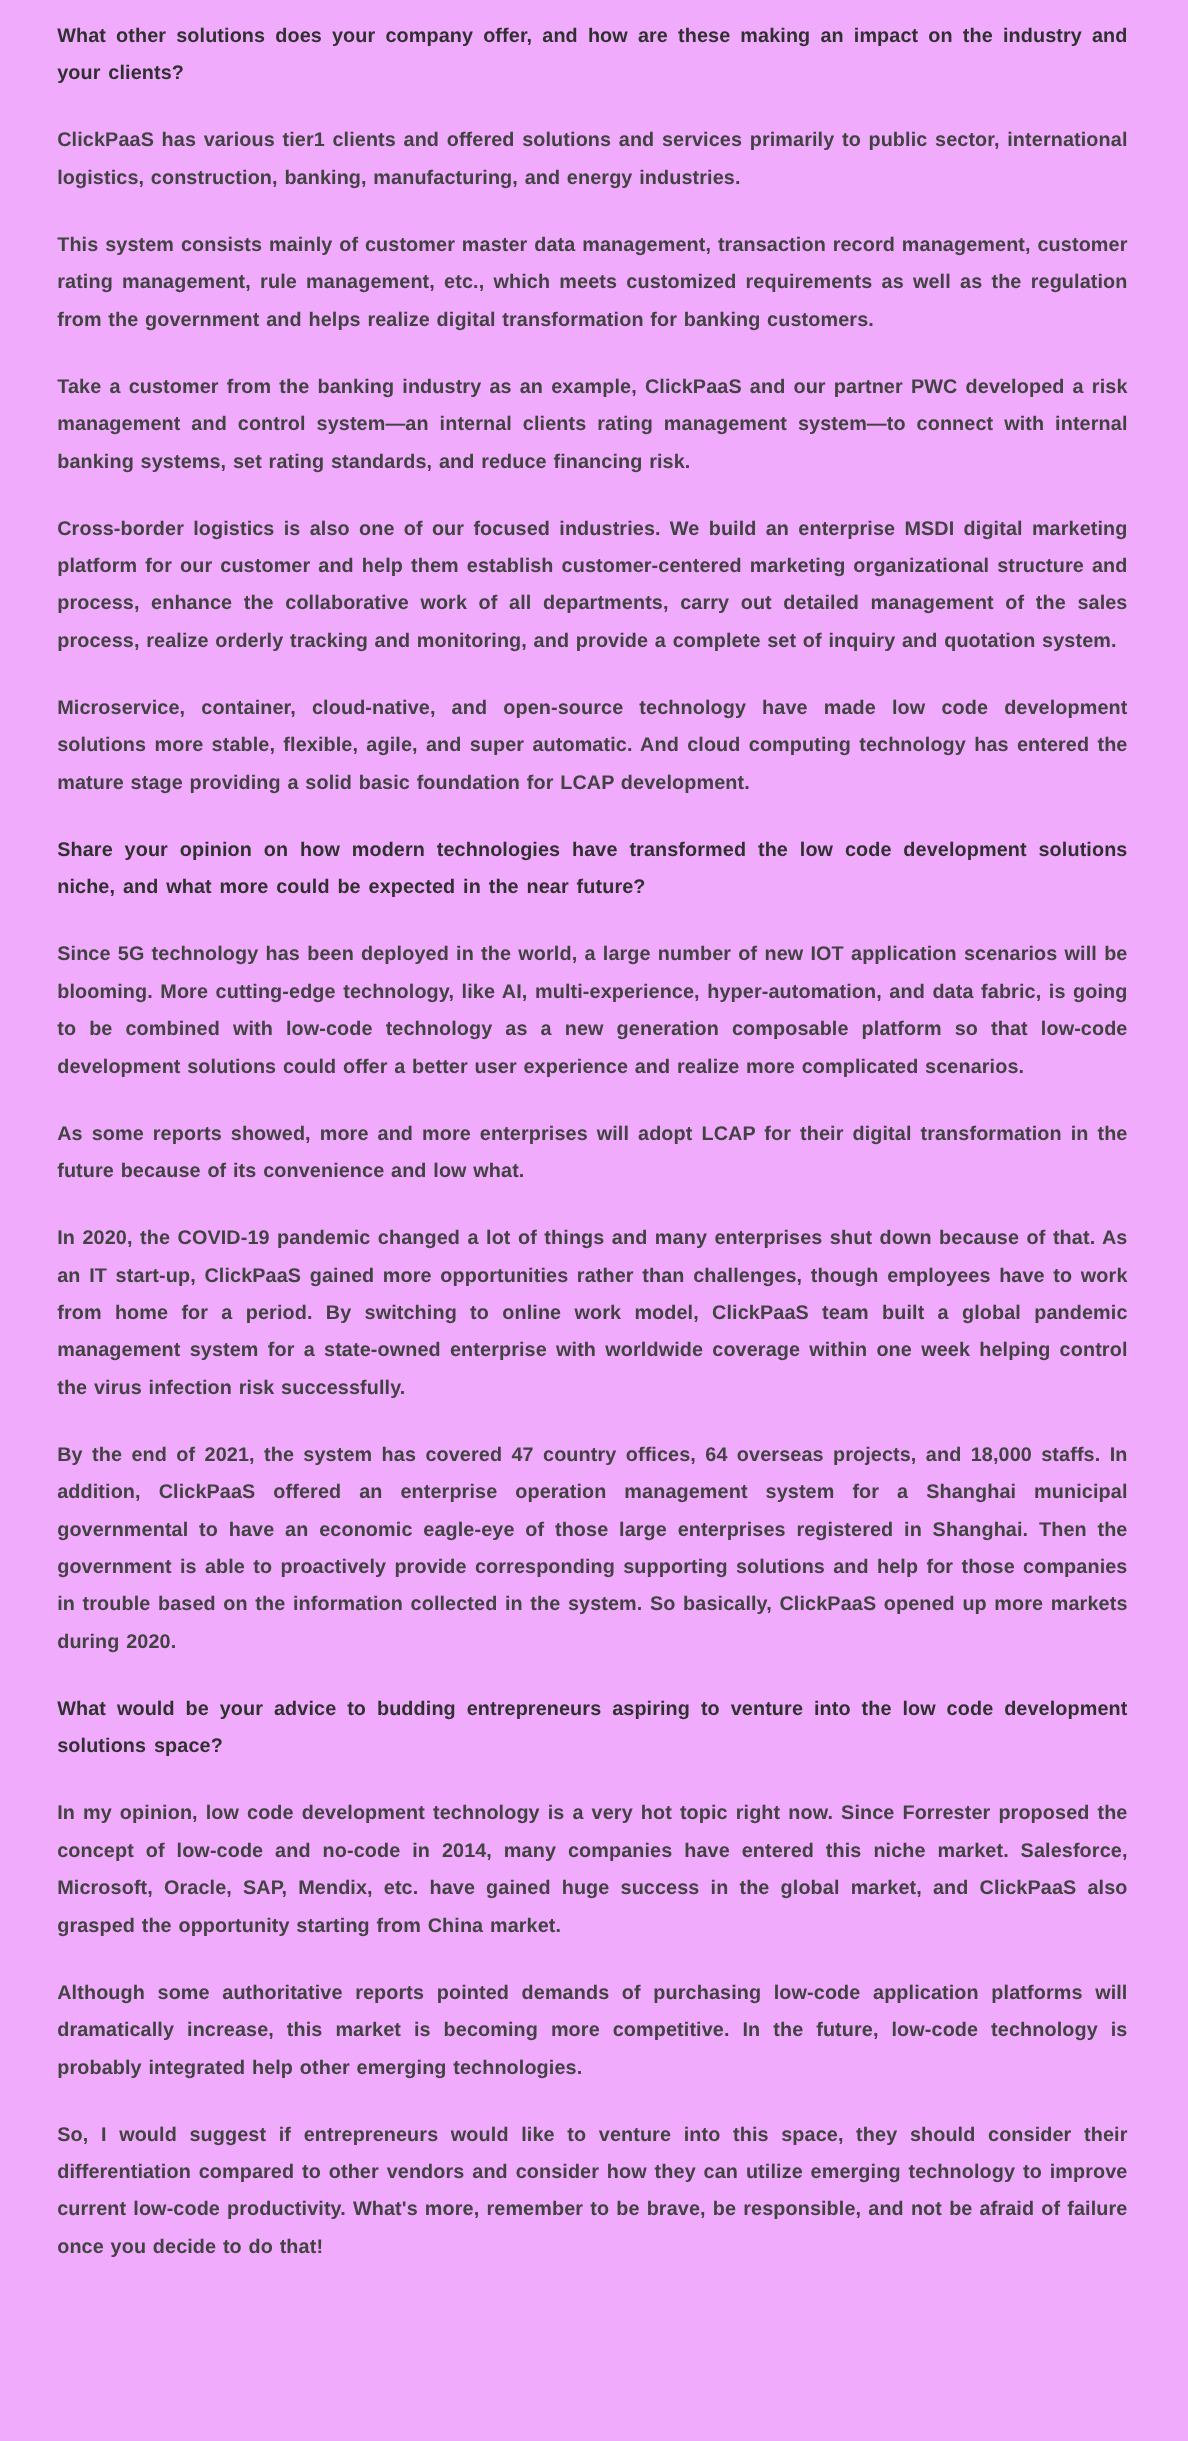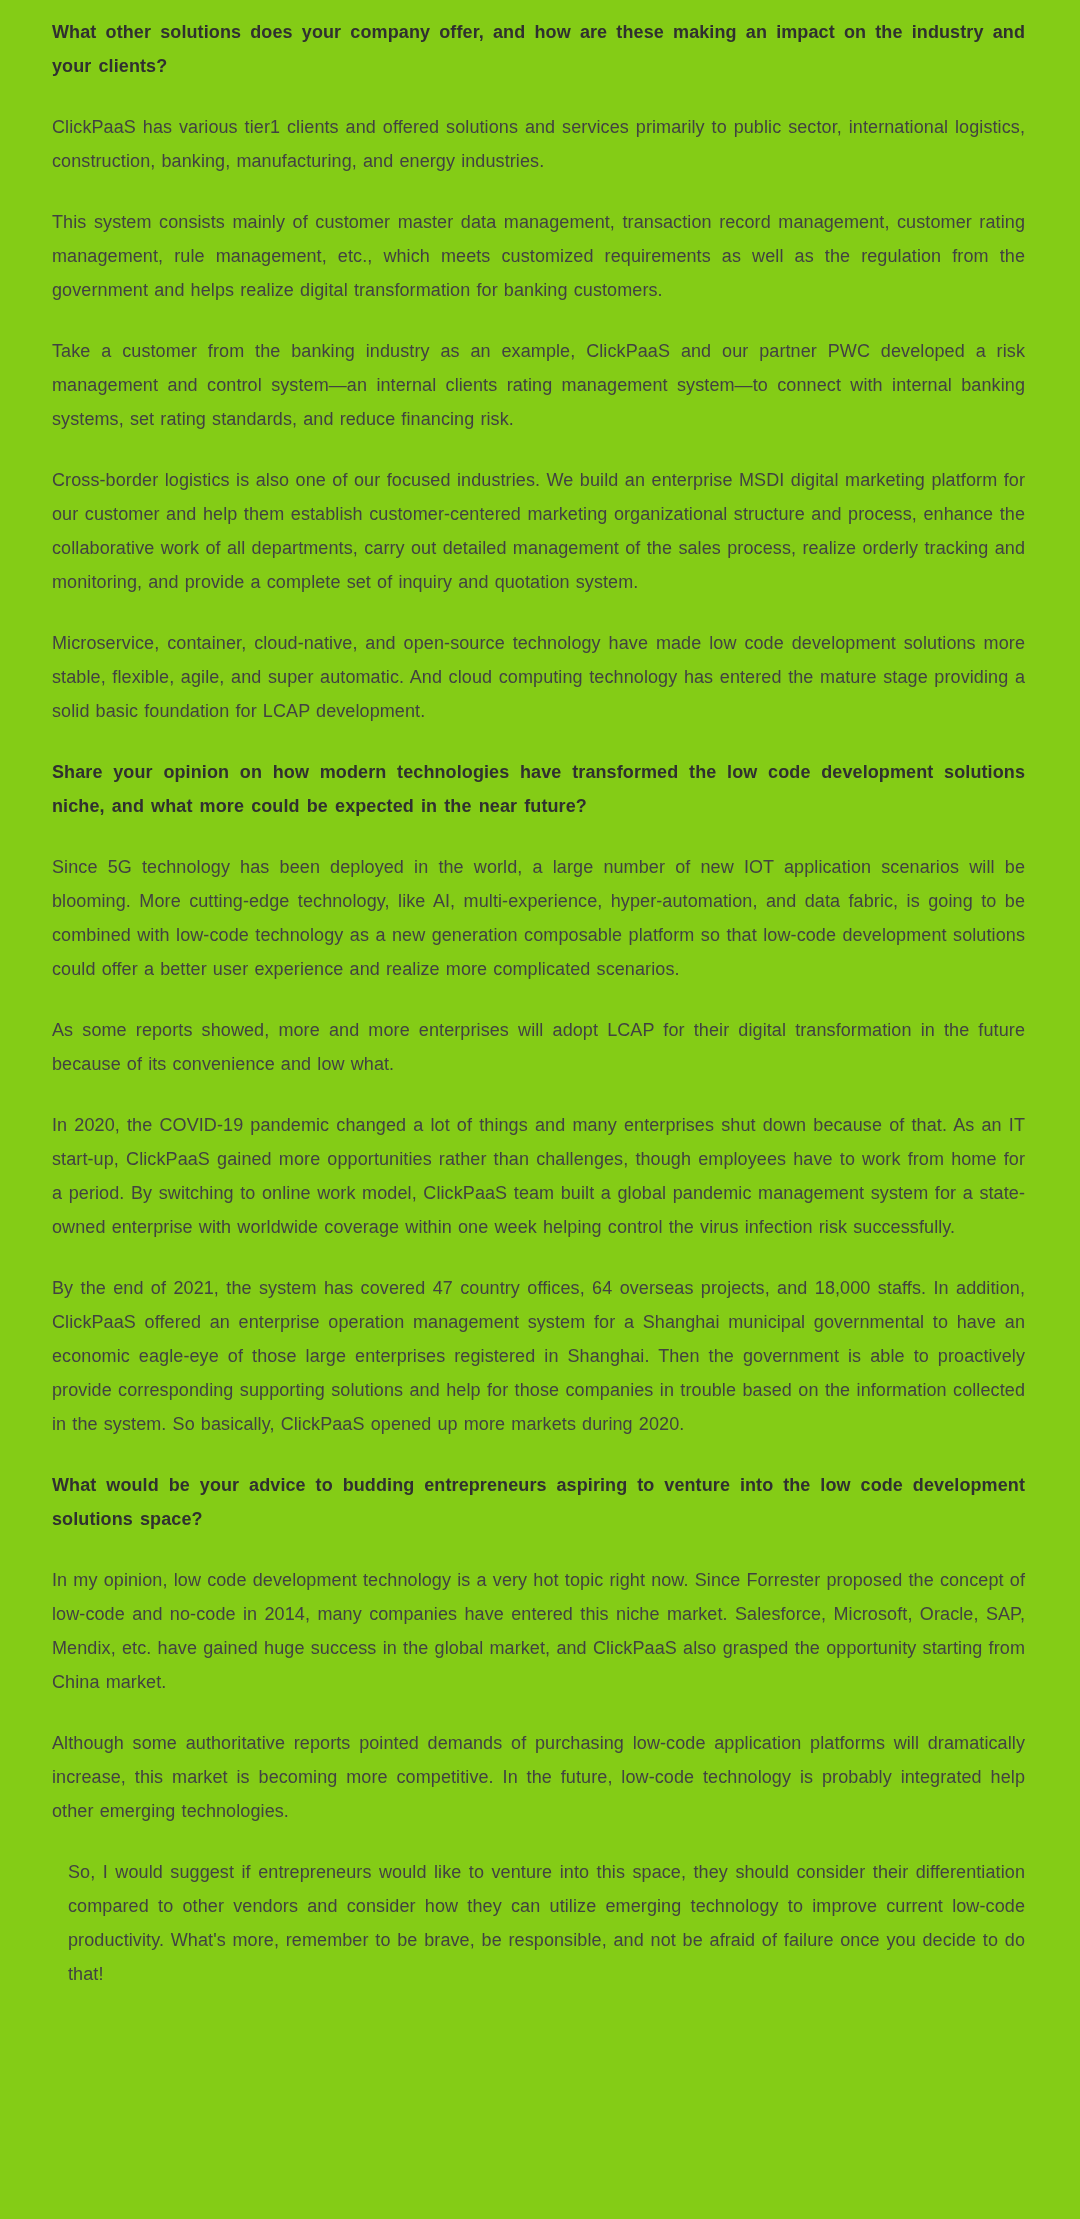--- a/index.html
+++ b/index.html
@@ -5,43 +5,42 @@
   html, body {
     margin: 0;
     padding: 0;
     background: #ffffff;
   }
   .page {
     width: 1080px;
     min-height: 2219px;
     box-sizing: border-box;
     padding: 15px 55px 20px 52px;
-    background: #84cc16;
+    background: #f0abfc;
     font-family: "Liberation Sans", sans-serif;
   }
   .block {
     font-size: 18px;
     line-height: 34px;
     text-align: justify;
     margin: 0 0 27px 0;
     letter-spacing: 0.1px;
     word-spacing: 1px;
   }
   .answer {
     color: #424242;
-    font-weight: normal;
+    font-weight: bold;
   }
   .question {
     color: #303030;
     font-weight: bold;
     word-spacing: 2px;
   }
   .block:last-child {
     margin-bottom: 0;
-    margin-left: 16px;
   }
 </style>
 </head>
 <body>
 
 <main class="page">
   <p class="block question">What other solutions does your company offer, and how are these making an impact on the industry and your clients?</p>
   <p class="block answer">ClickPaaS has various tier1 clients and offered solutions and services primarily to public sector, international logistics, construction, banking, manufacturing, and energy industries.</p>
   <p class="block answer">This system consists mainly of customer master data management, transaction record management, customer rating management, rule management, etc., which meets customized requirements as well as the regulation from the government and helps realize digital transformation for banking customers.</p>
   <p class="block answer">Take a customer from the banking industry as an example, ClickPaaS and our partner PWC developed a risk management and control system—an internal clients rating management system—to connect with internal banking systems, set rating standards, and reduce financing risk.</p>

